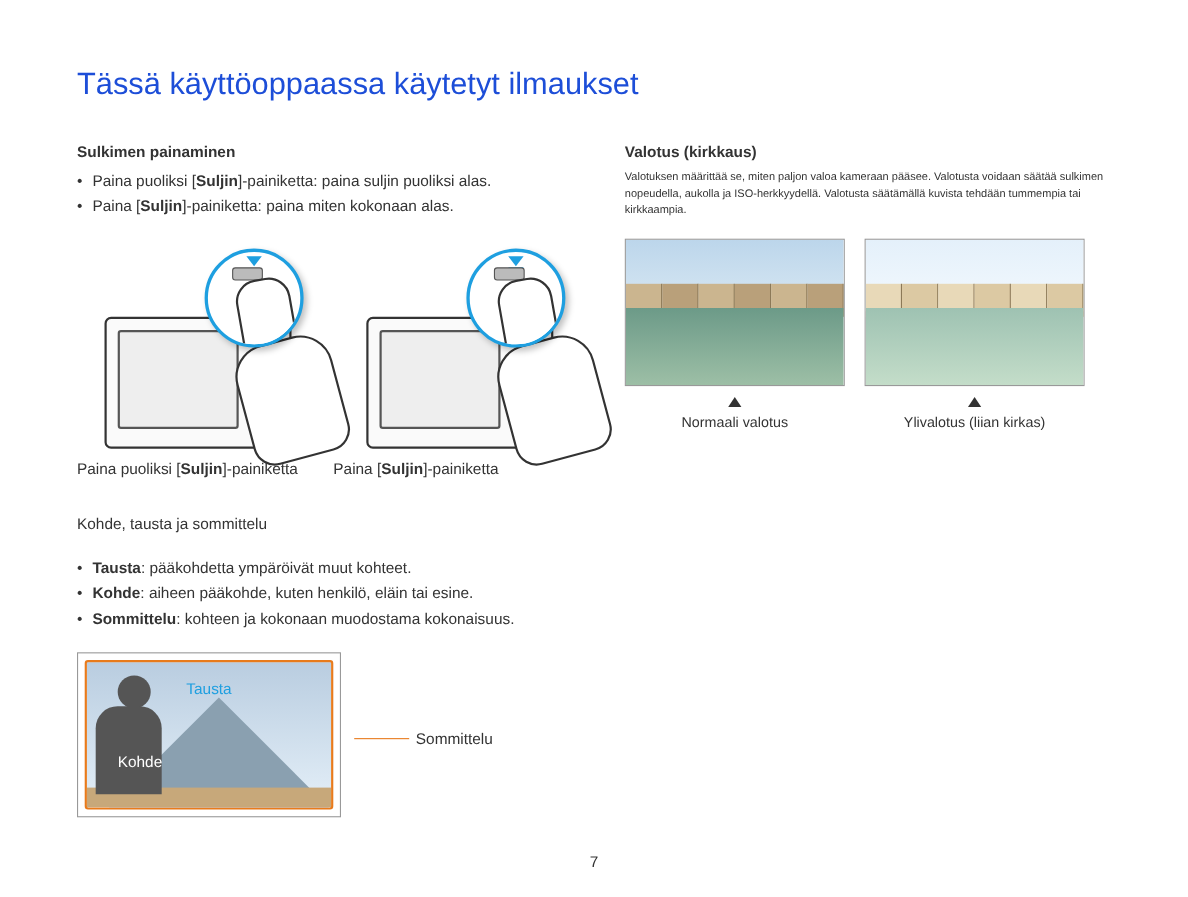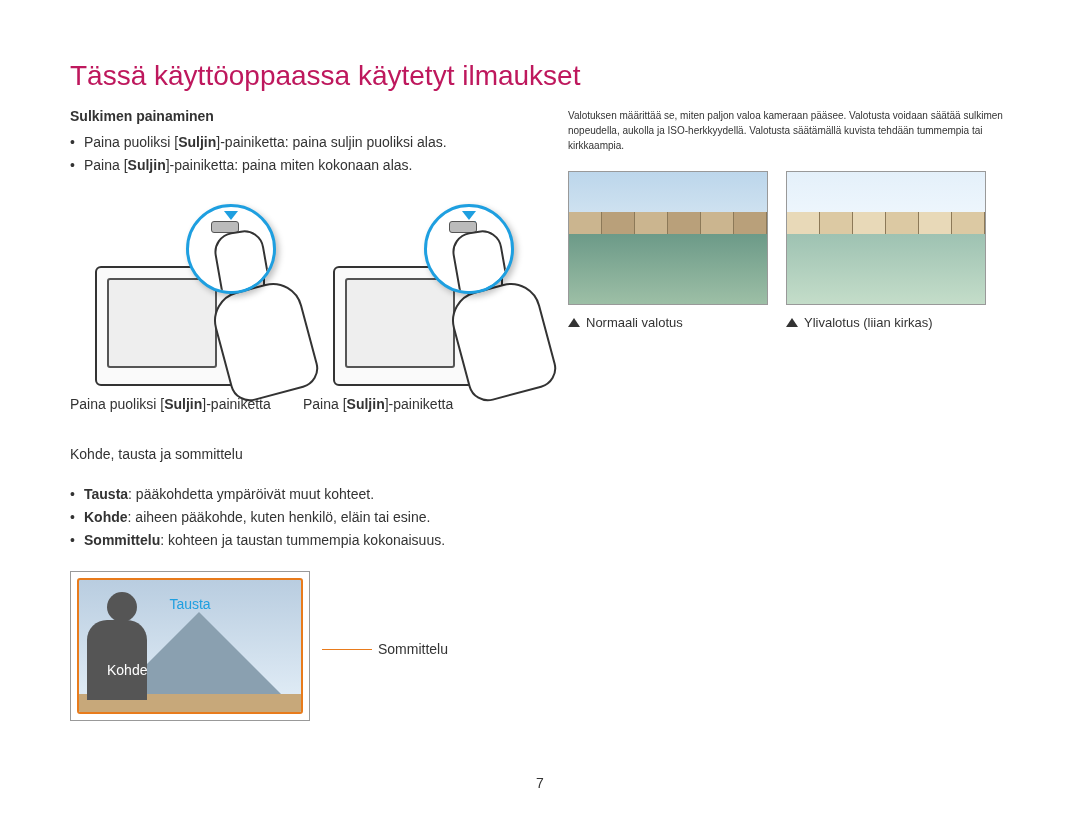--- a/index.html
+++ b/index.html
@@ -6,24 +6,24 @@
   body {
     width: 1080px;
     height: 815px;
     background: #fff;
     font-family: Arial, Helvetica, sans-serif;
     color: #333;
     position: relative;
     padding: 60px 70px 40px 70px;
   }
   .page-title {
-    color: #be185d;
+    color: #1d4ed8;
     font-size: 28px;
     font-weight: 300;
-    margin-bottom: 16px;
+    margin-bottom: 38px;
   }
   .columns {
     display: flex;
     gap: 40px;
   }
   .col { flex: 1; }
   .section-heading {
     font-weight: bold;
     font-size: 14px;
     margin-bottom: 8px;
@@ -241,21 +241,21 @@
   .build { flex:1; background:#b9a07a; border-right:1px solid #8c7958; }
   .build:nth-child(odd){ background:#cbb58f; }
   .photo.bright .build { background:#dcc9a3; }
   .photo.bright .build:nth-child(odd){ background:#e8d9b8; }
   .photo-captions {
     display: flex;
     gap: 18px;
     font-size: 13px;
     margin-top: 6px;
   }
-  .photo-captions .pcap { width: 200px; display:flex; align-items:center; gap:6px;}
+  .photo-captions .pcap { width: 200px; display:flex; align-items:center; gap:6px;flex-direction:column;}
   .triangle {
     width: 0; height: 0;
     border-left: 6px solid transparent;
     border-right: 6px solid transparent;
     border-bottom: 9px solid #333;
   }
   .page-num {
     position: absolute;
     bottom: 24px;
     left: 50%;
@@ -319,21 +319,21 @@
 
     <div class="section2-heading">Kohde, tausta ja sommittelu</div>
     <ul class="bullet-list">
       <li>
         <span class="bold">Tausta</span><span>: pääkohdetta ympäröivät muut kohteet.</span>
       </li>
       <li>
         <span class="bold">Kohde</span><span>: aiheen pääkohde, kuten henkilö, eläin tai esine.</span>
       </li>
       <li>
-        <span class="bold">Sommittelu</span><span>: kohteen ja taustan tummempia kokonaisuus.</span>
+        <span class="bold">Sommittelu</span><span>: kohteen ja kokonaan muodostama kokonaisuus.</span>
       </li>
     </ul>
 
     <div style="position:relative;">
       <div class="compo-box">
         <div class="compo-inner">
           <div class="mountain"></div>
           <div class="ground"></div>
           <div class="person">
             <div class="person-head"></div>
@@ -344,20 +344,21 @@
         </div>
       </div>
       <div class="sommittelu-container">
         <div class="sommittelu-line"></div>
         <span class="sommittelu-label">Sommittelu</span>
       </div>
     </div>
   </div>
 
   <div class="col">
+    <div class="section-heading">Valotus (kirkkaus)</div>
     <p class="para">Valotuksen määrittää se, miten paljon valoa kameraan pääsee. Valotusta voidaan säätää sulkimen nopeudella, aukolla ja ISO-herkkyydellä. Valotusta säätämällä kuvista tehdään tummempia tai kirkkaampia.</p>
 
     <div class="photo-row">
       <div class="photo">
         <div class="sky"></div>
         <div class="buildings">
             <div class="build"></div>
             <div class="build"></div>
             <div class="build"></div>
             <div class="build"></div>

